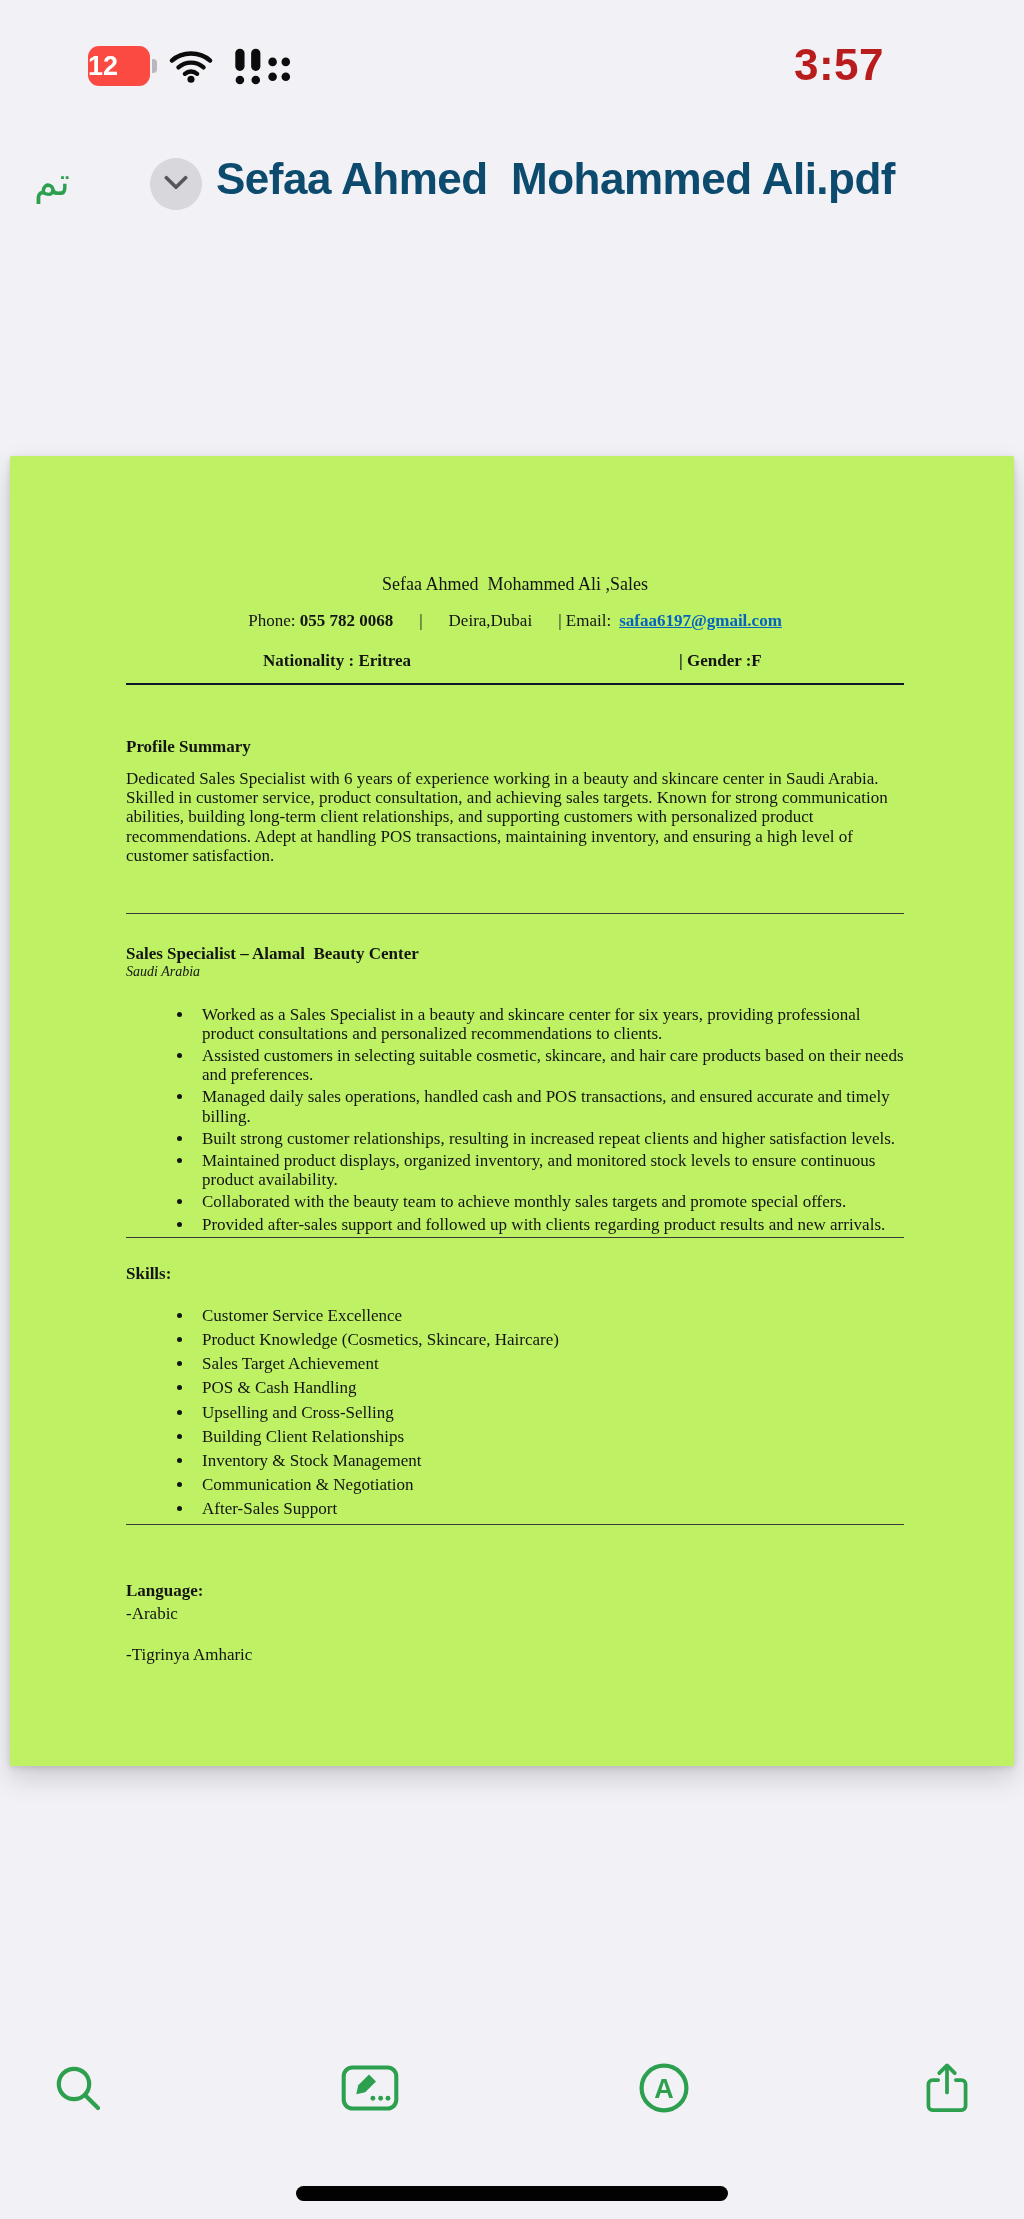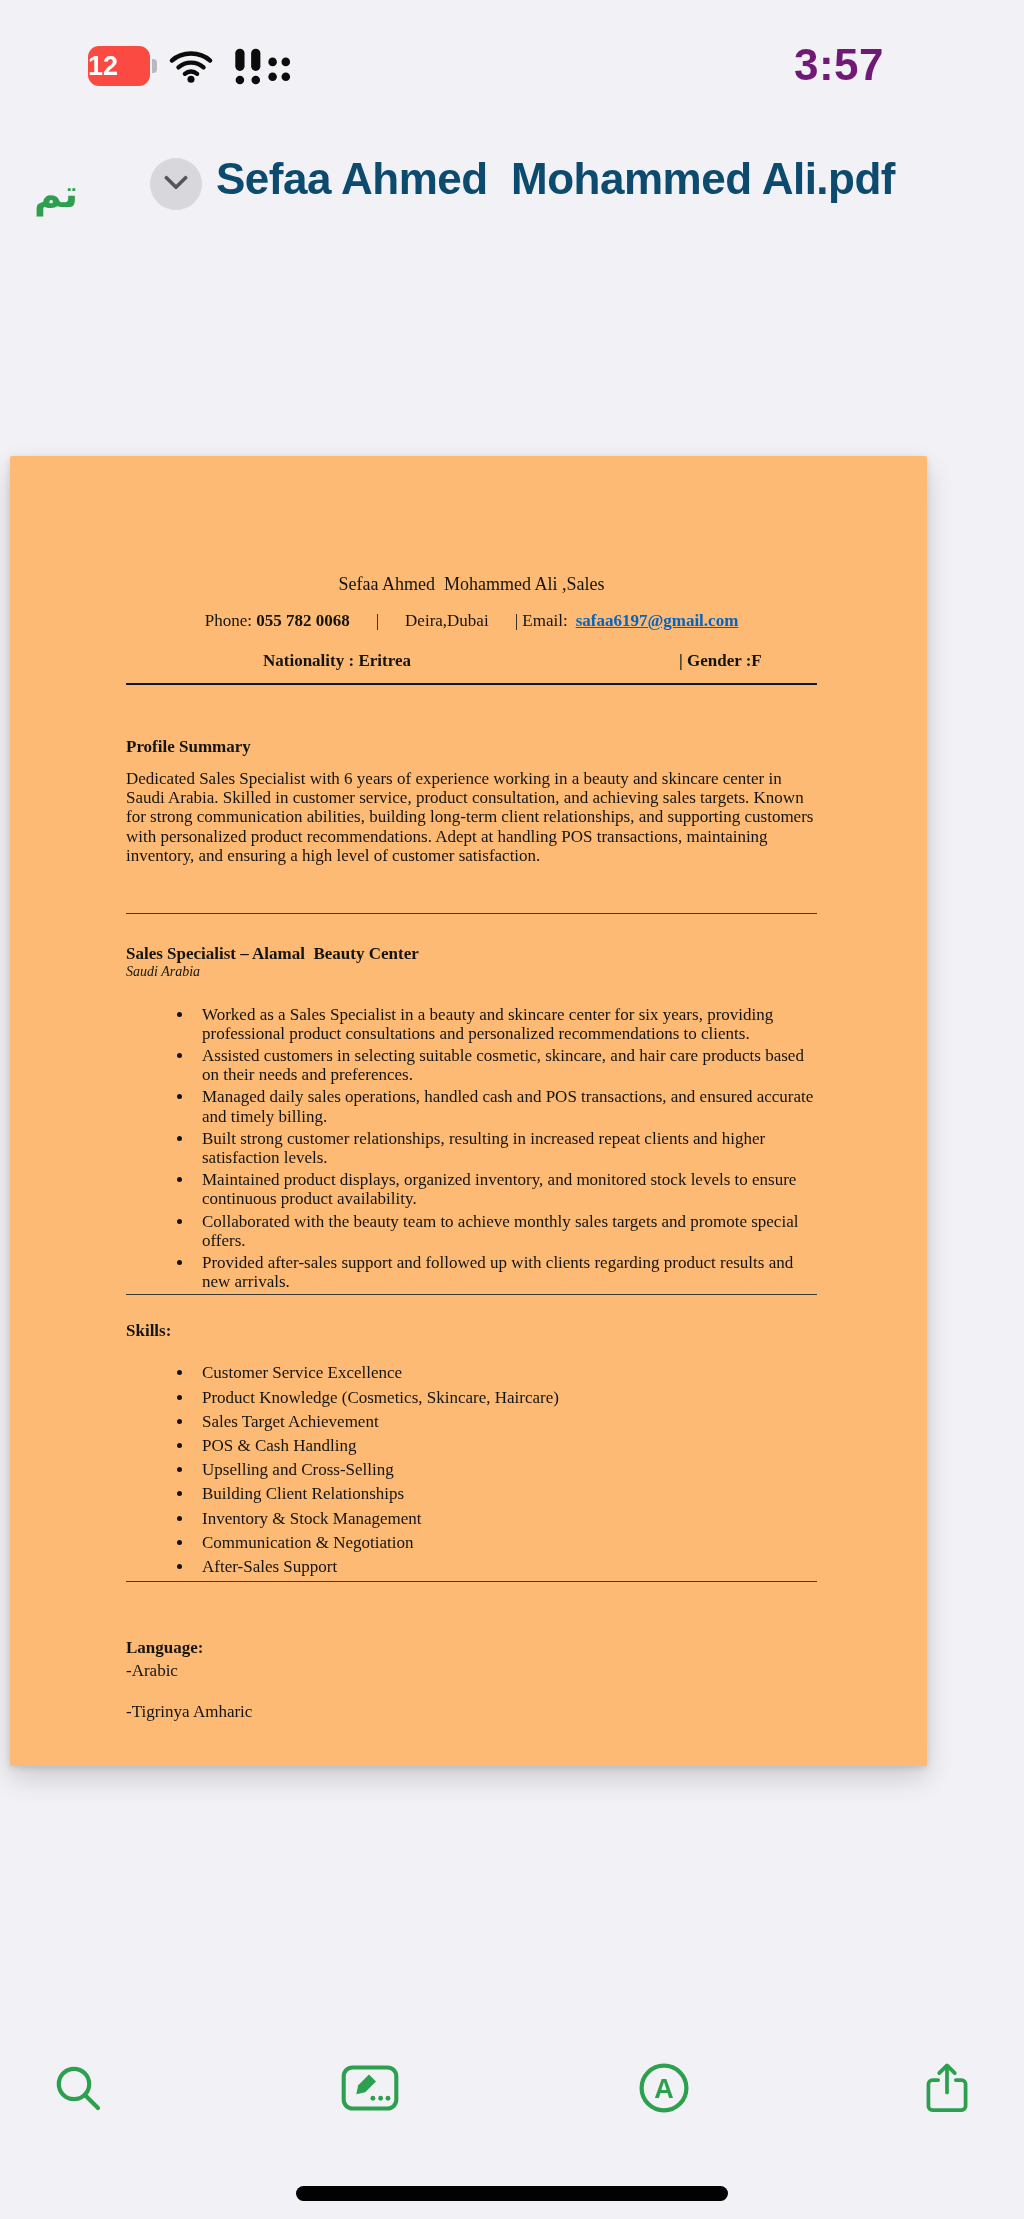--- a/index.html
+++ b/index.html
@@ -13,30 +13,30 @@
     position:relative;width:1024px;height:2219px;margin:0 auto;
     background:#f2f1f6;overflow:hidden;
     font-family:"Liberation Sans",sans-serif;color:#0c0c0c;
   }
   
   .status-cluster{position:absolute;top:44px;left:88px;display:flex;align-items:center;gap:18px;height:44px;}
   .battery-badge{position:relative;width:62px;height:40px;border-radius:11px;background:var(--battery-red);
     color:#fff;font-weight:700;font-size:27px;display:flex;align-items:center;justify-content:flex-start;}
   .battery-cap{position:absolute;right:-7px;top:13px;width:5px;height:14px;background:#b9b8be;border-radius:0 4px 4px 0;}
   .icon-wifi,.icon-cell{display:flex;align-items:center;color:#0c0c0c;}
-  .status-time{position:absolute;top:40px;right:140px;font-size:44px;font-weight:700;color:#701a75;letter-spacing:0.5px;}
-  
-  .done-btn{position:absolute;top:172px;left:34px;background:none;border:none;cursor:pointer;
-    font-family:"DejaVu Sans",sans-serif;font-size:38px;font-weight:700;color:var(--accent-green);}
+  .status-time{position:absolute;top:40px;right:140px;font-size:44px;font-weight:700;color:#b91c1c;letter-spacing:0.5px;}
+  
+  .done-btn{position:absolute;top:160px;left:34px;background:none;border:none;cursor:pointer;
+    font-family:"DejaVu Sans",sans-serif;font-size:38px;font-weight:400;color:var(--accent-green);}
   .chevron-btn{position:absolute;top:158px;left:150px;width:52px;height:52px;border-radius:50%;
     background:#d8d7dc;border:none;cursor:pointer;display:flex;align-items:center;justify-content:center;}
   .doc-title{position:absolute;top:154px;left:216px;font-size:44px;font-weight:700;color:#0c4a6e;
     white-space:pre;letter-spacing:-0.5px;}
   
-  .pdf-page{position:absolute;top:456px;left:10px;width:917px;height:1310px;background:#fdba74;
+  .pdf-page{position:absolute;top:456px;left:10px;width:1004px;height:1310px;background:#bef264;
     border-radius:2px;box-shadow:0 2px 6px rgba(0,0,0,.12),0 12px 28px rgba(0,0,0,.16);
     font-family:"Liberation Serif",serif;color:#141414;}
   .pdf-inner{padding:118px 110px 0 116px;}
   .doc-name{text-align:center;font-size:18px;white-space:pre;}
   .doc-contact{margin-top:16px;text-align:center;font-size:17px;white-space:nowrap;}
   .doc-contact .sep{margin:0 26px;}
   .doc-contact .email-label{margin-left:26px;margin-right:8px;}
   .email-link{color:var(--link-blue);font-weight:700;text-decoration:underline;cursor:pointer;}
   .nat-row{position:relative;margin-top:20px;font-size:17px;font-weight:700;
     padding-bottom:12px;border-bottom:2px solid #0f172a;}

